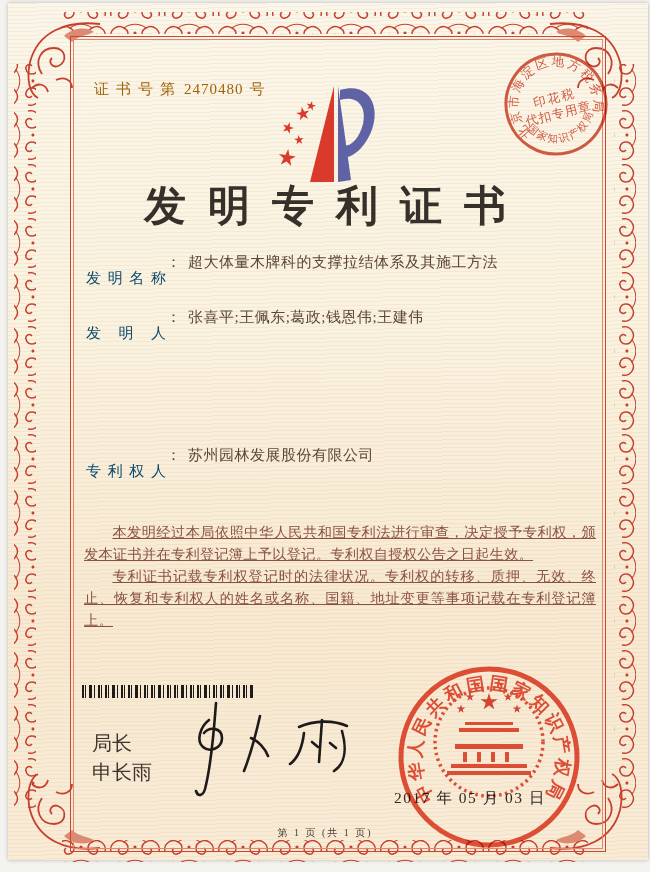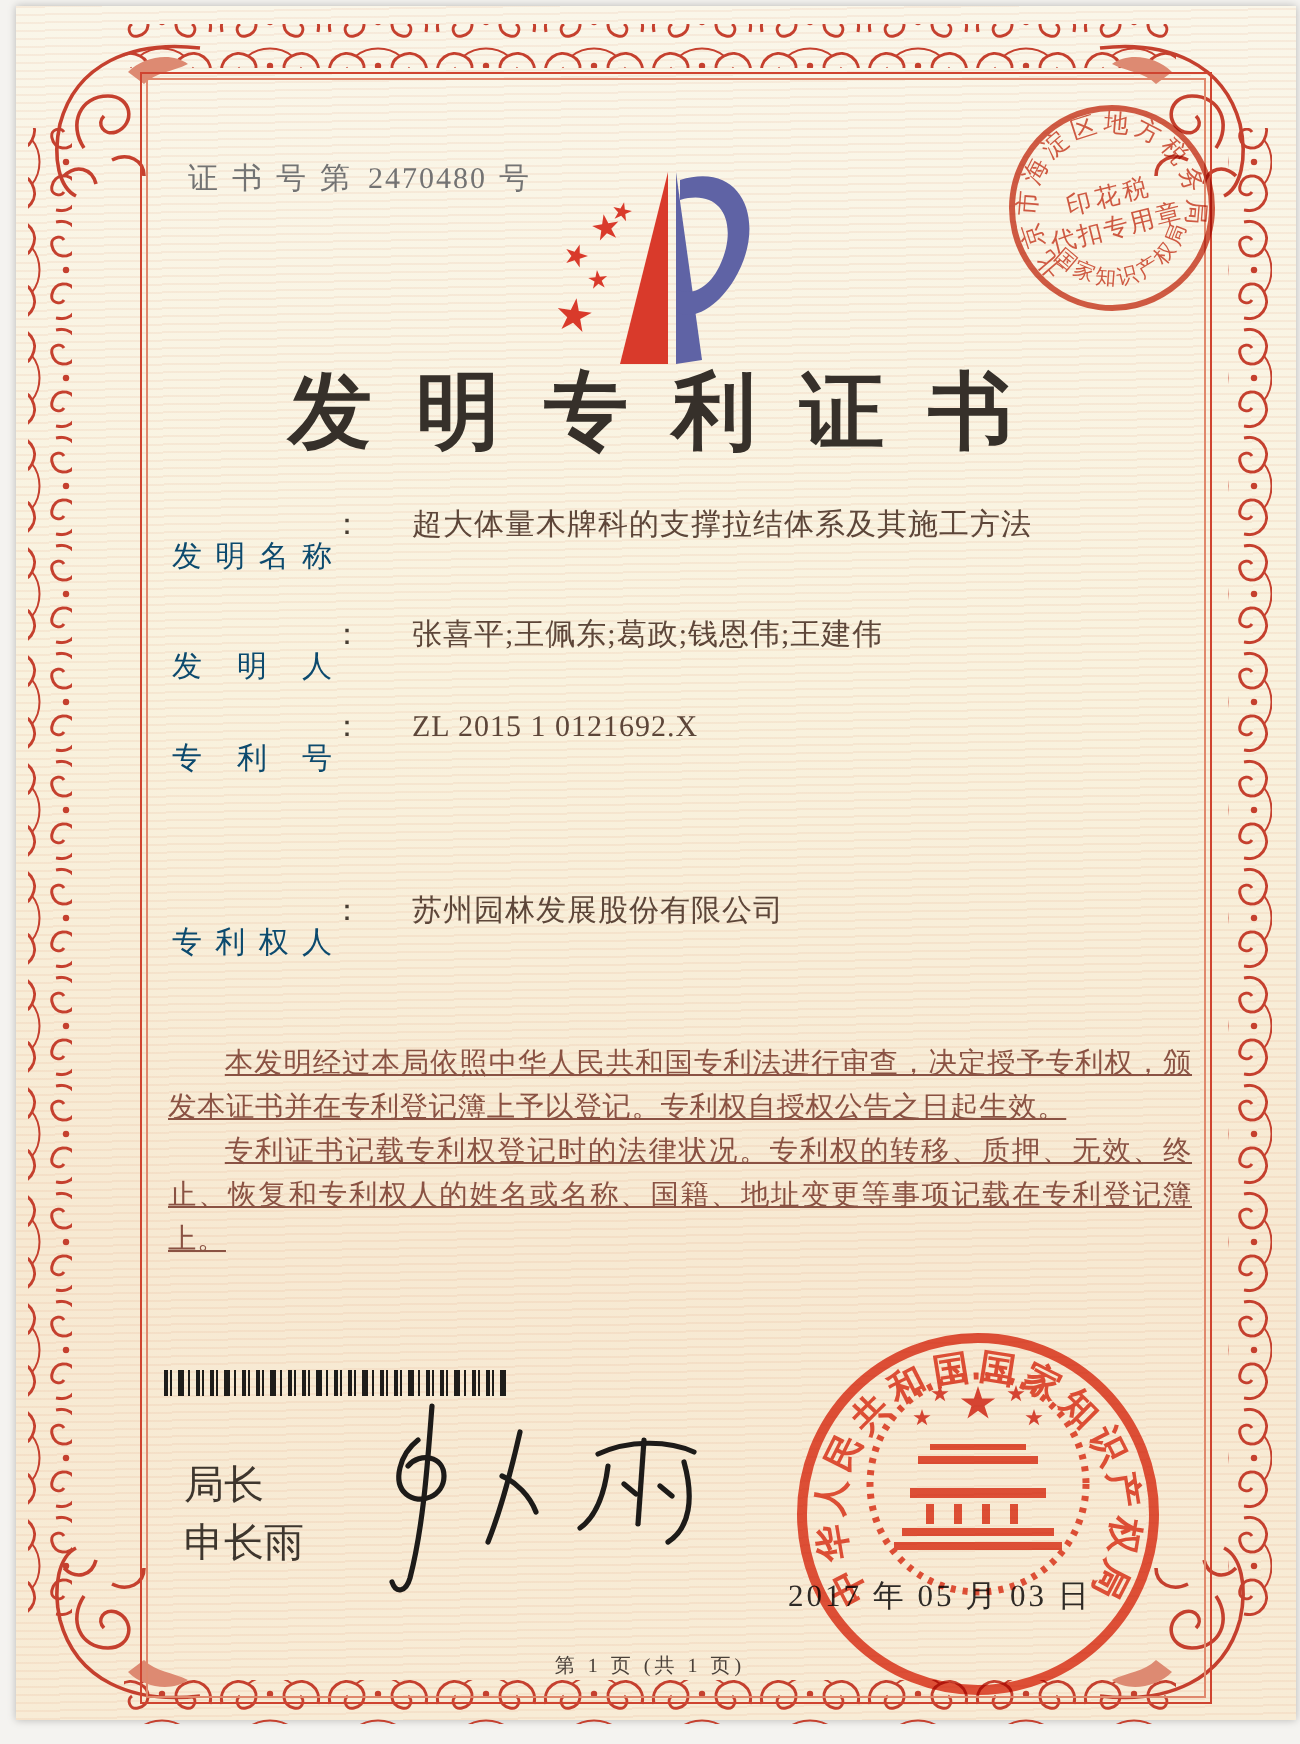--- a/index.html
+++ b/index.html
@@ -6,31 +6,31 @@
   body{width:650px;height:872px;background:#ededeb;font-family:"Liberation Serif","DejaVu Serif",serif;}
   .page{position:relative;width:650px;height:872px;overflow:hidden;background:#f4f3f0;}
   .cert{position:absolute;left:8px;top:3px;right:2px;bottom:12px;
         background:linear-gradient(180deg,#faf6e9 0%,#f9f2de 40%,#f7e9d2 72%,#f8ecd6 100%);
         box-shadow:0 0 4px rgba(0,0,0,.25);}
   .guilloche{position:absolute;inset:0;pointer-events:none;
         background:repeating-linear-gradient(179deg,rgba(216,130,92,.10) 0 1px,rgba(255,255,255,0) 1px 4px);}
   .frame{position:absolute;left:70px;top:36px;width:534px;height:814px;border:1.5px solid #cf4430;}
   .frame::after{content:'';position:absolute;inset:2px;border:1px solid #e0886c;}
   svg.overlay{position:absolute;left:0;top:0;pointer-events:none;}
-  .certno{position:absolute;left:94px;top:80px;font-size:15px;color:#737373;}
+  .certno{position:absolute;left:94px;top:80px;font-size:15px;color:#a16207;}
   .certno .pre{letter-spacing:7px;}
   .certno .num{letter-spacing:1px;margin-left:2px;}
   .certno .suf{margin-left:6px;}
   .title{position:absolute;left:0;right:0;top:178px;text-align:center;
          font-size:42px;font-weight:700;color:#36302a;letter-spacing:22px;text-indent:22px;}
   .fieldrow{position:absolute;left:86px;right:60px;font-size:15px;white-space:nowrap;}
   .flabel{display:inline-block;width:80px;text-align:justify;text-align-last:justify;
           color:#0c4a6e;vertical-align:top;margin-top:16px;}
   .fcolon{color:#463c32;}
-  .fvalue{margin-left:25px;color:#5d4639;letter-spacing:.5px;}
+  .fvalue{margin-left:7px;color:#5d4639;letter-spacing:.5px;}
   .bodytext{position:absolute;left:84px;width:512px;top:521px;font-size:14.2px;
             line-height:22px;color:#8a5243;text-align:justify;}
   .bodytext p{margin:0;text-indent:2em;letter-spacing:.3px;text-decoration:underline;}
   .barcode{position:absolute;left:82px;top:685px;width:172px;height:13px;
      background:repeating-linear-gradient(90deg,#1d1c1a 0 2px,transparent 2px 3px,#1d1c1a 3px 4px,
        transparent 4px 7px,#1d1c1a 7px 10px,transparent 10px 12px,#1d1c1a 12px 13px,
        transparent 13px 16px,#1d1c1a 16px 18px,transparent 18px 19px,#1d1c1a 19px 20px,transparent 20px 23px);}
   .signer{position:absolute;left:92px;top:729px;font-size:20px;color:#3e362e;line-height:29px;
           font-family:"Liberation Sans","DejaVu Sans",sans-serif;}
   .sigsvg{position:absolute;left:163px;top:696px;}
@@ -102,23 +102,20 @@
   </svg>
 
   <div class="title">发明专利证书</div>
 
   <div class="fieldrow" style="top:253px">
     <span class="flabel">发明名称</span><span class="fcolon">：</span><span class="fvalue">超大体量木牌科的支撑拉结体系及其施工方法</span>
   </div>
   <div class="fieldrow" style="top:308px">
     <span class="flabel">发明人</span><span class="fcolon">：</span><span class="fvalue">张喜平;王佩东;葛政;钱恩伟;王建伟</span>
   </div>
-  <div class="fieldrow" style="top:354px">
-    <span class="flabel">专利号</span><span class="fcolon">：</span><span class="fvalue">ZL 2015 1 0121692.X</span>
-  </div>
   <div class="fieldrow" style="top:446px">
     <span class="flabel">专利权人</span><span class="fcolon">：</span><span class="fvalue">苏州园林发展股份有限公司</span>
   </div>
 
   <div class="bodytext">
     <p>本发明经过本局依照中华人民共和国专利法进行审查，决定授予专利权，颁发本证书并在专利登记簿上予以登记。专利权自授权公告之日起生效。</p>
     <p>专利证书记载专利权登记时的法律状况。专利权的转移、质押、无效、终止、恢复和专利权人的姓名或名称、国籍、地址变更等事项记载在专利登记簿上。</p>
   </div>
 
   <div class="barcode"></div>

